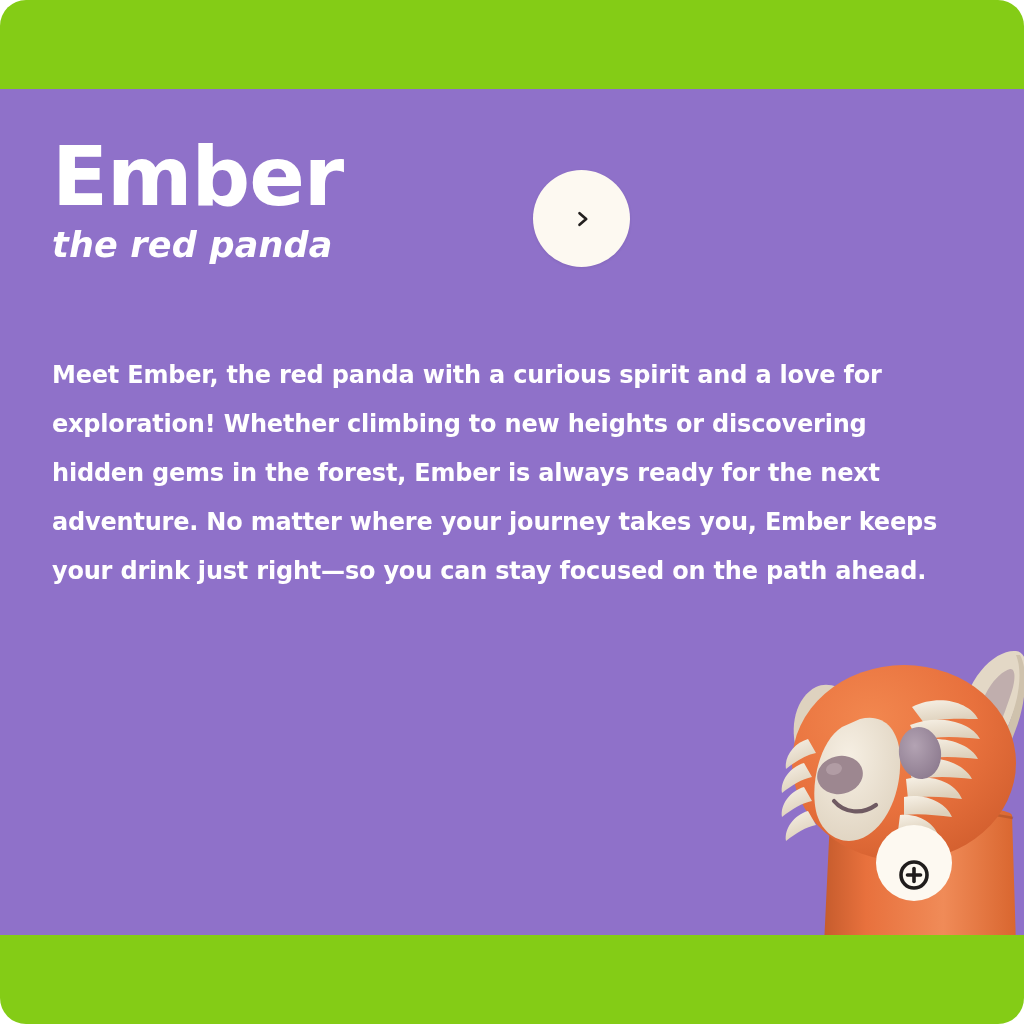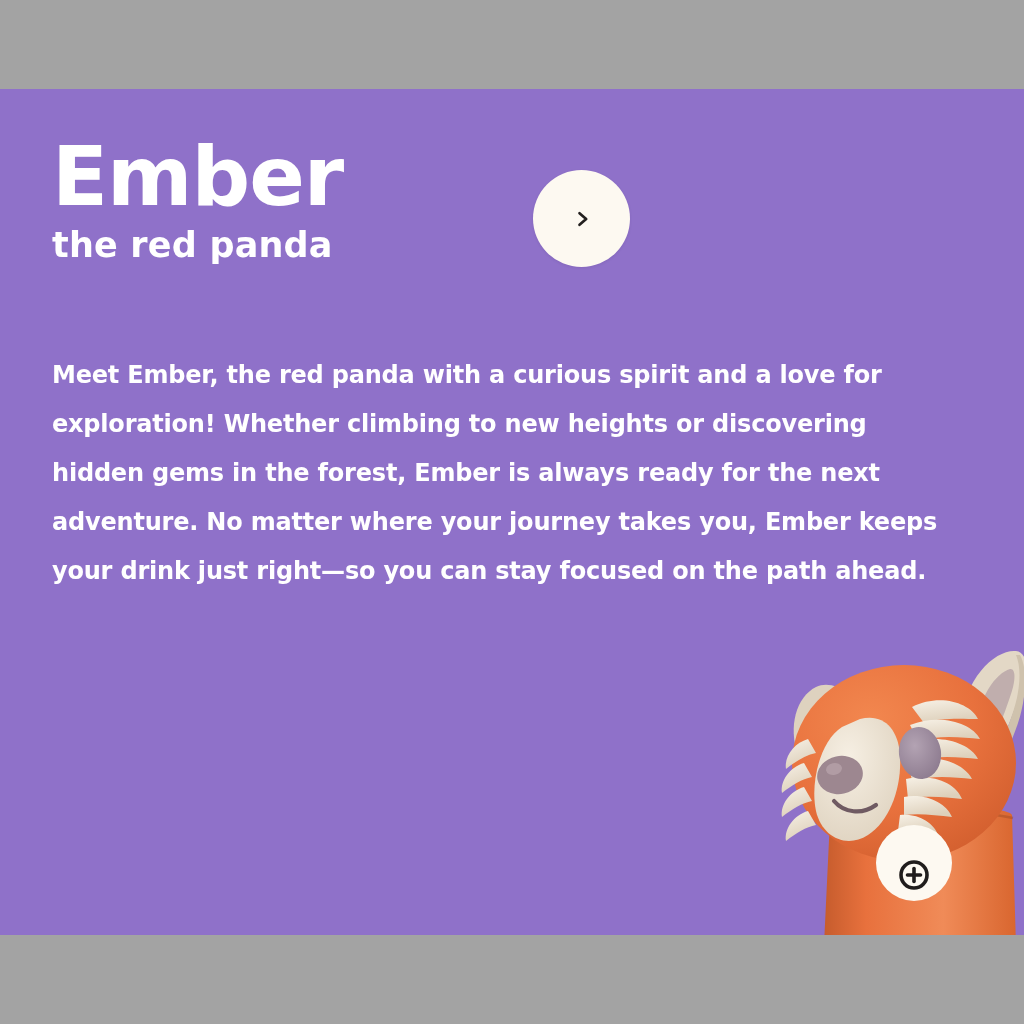--- a/index.html
+++ b/index.html
@@ -13,21 +13,22 @@
     height: 1024px;
     overflow: hidden;
     font-family: "Liberation Sans", sans-serif;
     -webkit-font-smoothing: antialiased;
   }
 
   .page {
     position: relative;
     width: 1024px;
     height: 1024px;
-    background: #a3a3a3;
+    background: #84cc16;
+    border-radius: 26px;
   }
 
   
   .hero-card {
     position: absolute;
     left: 0;
     top: 89px;
     width: 1024px;
     height: 846px;
     background: #8f71c9;
@@ -51,20 +52,21 @@
     color: #ffffff;
   }
   .hero-subtitle {
     margin: 10px 0 0 0;
     font-family: "DejaVu Sans", sans-serif;
     font-size: 35px;
     line-height: 1.05;
     font-weight: 700;
     letter-spacing: 0.2px;
     color: #ffffff;
+    font-style: italic;
   }
 
   
   .next-button {
     position: absolute;
     left: 533px;
     top: 81px;
     width: 97px;
     height: 97px;
     border: none;

